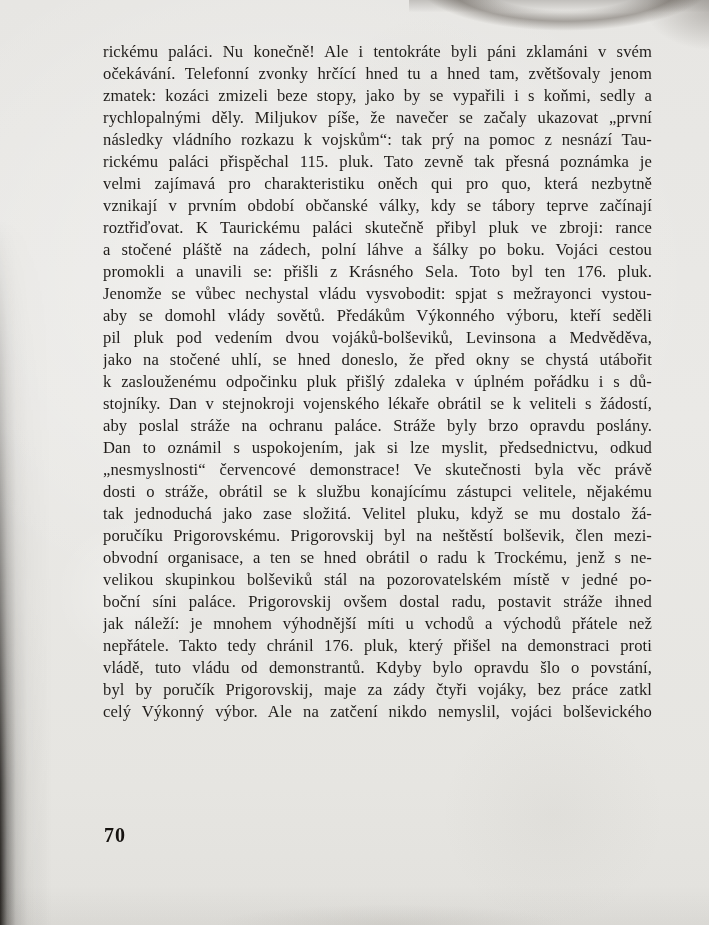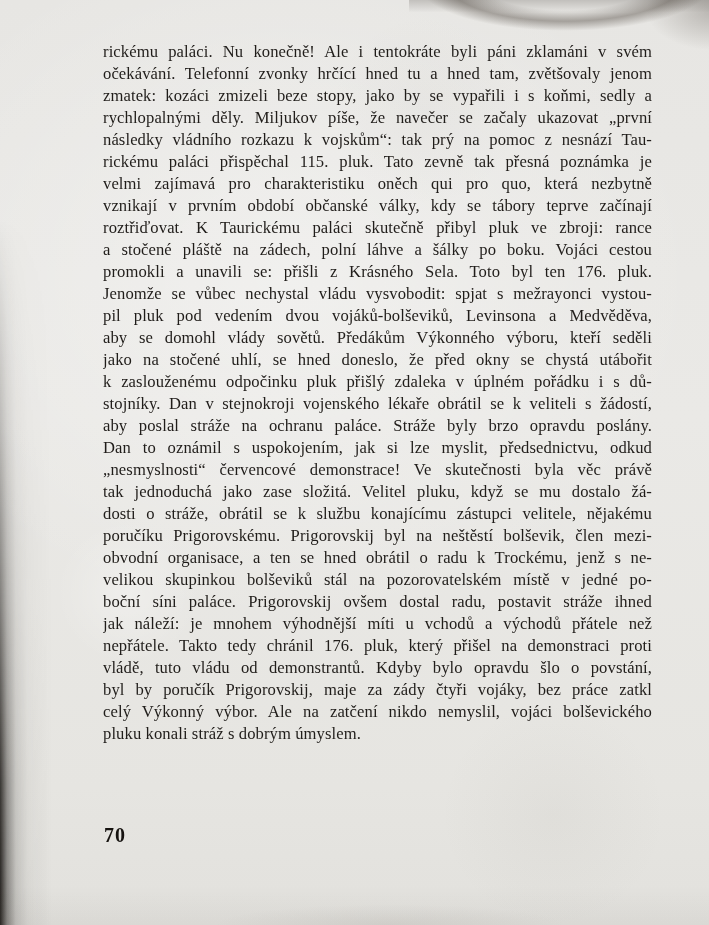--- a/index.html
+++ b/index.html
@@ -117,35 +117,34 @@
       <div class="line">zmatek: kozáci zmizeli beze stopy, jako by se vypařili i s koňmi, sedly a</div>
       <div class="line">rychlopalnými děly. Miljukov píše, že navečer se začaly ukazovat „první</div>
       <div class="line">následky vládního rozkazu k vojskům“: tak prý na pomoc z nesnází Tau-</div>
       <div class="line">rickému paláci přispěchal 115. pluk. Tato zevně tak přesná poznámka je</div>
       <div class="line">velmi zajímavá pro charakteristiku oněch qui pro quo, která nezbytně</div>
       <div class="line">vznikají v prvním období občanské války, kdy se tábory teprve začínají</div>
       <div class="line">roztřiďovat. K Taurickému paláci skutečně přibyl pluk ve zbroji: rance</div>
       <div class="line">a stočené pláště na zádech, polní láhve a šálky po boku. Vojáci cestou</div>
       <div class="line">promokli a unavili se: přišli z Krásného Sela. Toto byl ten 176. pluk.</div>
       <div class="line">Jenomže se vůbec nechystal vládu vysvobodit: spjat s mežrayonci vystou-</div>
+      <div class="line">aby se domohl vlády sovětů. Předákům Výkonného výboru, kteří seděli</div>
       <div class="line">pil pluk pod vedením dvou vojáků-bolševiků, Levinsona a Medvěděva,</div>
-      <div class="line">aby se domohl vlády sovětů. Předákům Výkonného výboru, kteří seděli</div>
       <div class="line">jako na stočené uhlí, se hned doneslo, že před okny se chystá utábořit</div>
       <div class="line">k zaslouženému odpočinku pluk přišlý zdaleka v úplném pořádku i s dů-</div>
       <div class="line">stojníky. Dan v stejnokroji vojenského lékaře obrátil se k veliteli s žádostí,</div>
       <div class="line">aby poslal stráže na ochranu paláce. Stráže byly brzo opravdu poslány.</div>
       <div class="line">Dan to oznámil s uspokojením, jak si lze myslit, předsednictvu, odkud</div>
       <div class="line">„nesmyslnosti“ červencové demonstrace! Ve skutečnosti byla věc právě</div>
+      <div class="line">dosti o stráže, obrátil se k službu konajícímu zástupci velitele, nějakému</div>
       <div class="line">tak jednoduchá jako zase složitá. Velitel pluku, když se mu dostalo žá-</div>
-      <div class="line">dosti o stráže, obrátil se k službu konajícímu zástupci velitele, nějakému</div>
       <div class="line">poručíku Prigorovskému. Prigorovskij byl na neštěstí bolševik, člen mezi-</div>
       <div class="line">obvodní organisace, a ten se hned obrátil o radu k Trockému, jenž s ne-</div>
       <div class="line">velikou skupinkou bolševiků stál na pozorovatelském místě v jedné po-</div>
       <div class="line">boční síni paláce. Prigorovskij ovšem dostal radu, postavit stráže ihned</div>
       <div class="line">jak náleží: je mnohem výhodnější míti u vchodů a východů přátele než</div>
       <div class="line">nepřátele. Takto tedy chránil 176. pluk, který přišel na demonstraci proti</div>
       <div class="line">vládě, tuto vládu od demonstrantů. Kdyby bylo opravdu šlo o povstání,</div>
       <div class="line">byl by poručík Prigorovskij, maje za zády čtyři vojáky, bez práce zatkl</div>
       <div class="line">celý Výkonný výbor. Ale na zatčení nikdo nemyslil, vojáci bolševického</div>
-      <div class="line line-last">pluku konali stráž s dobrým úmyslem.</div>
     </div>
   <div class="page-number">70</div>
 </div>
 
 </body></html>

